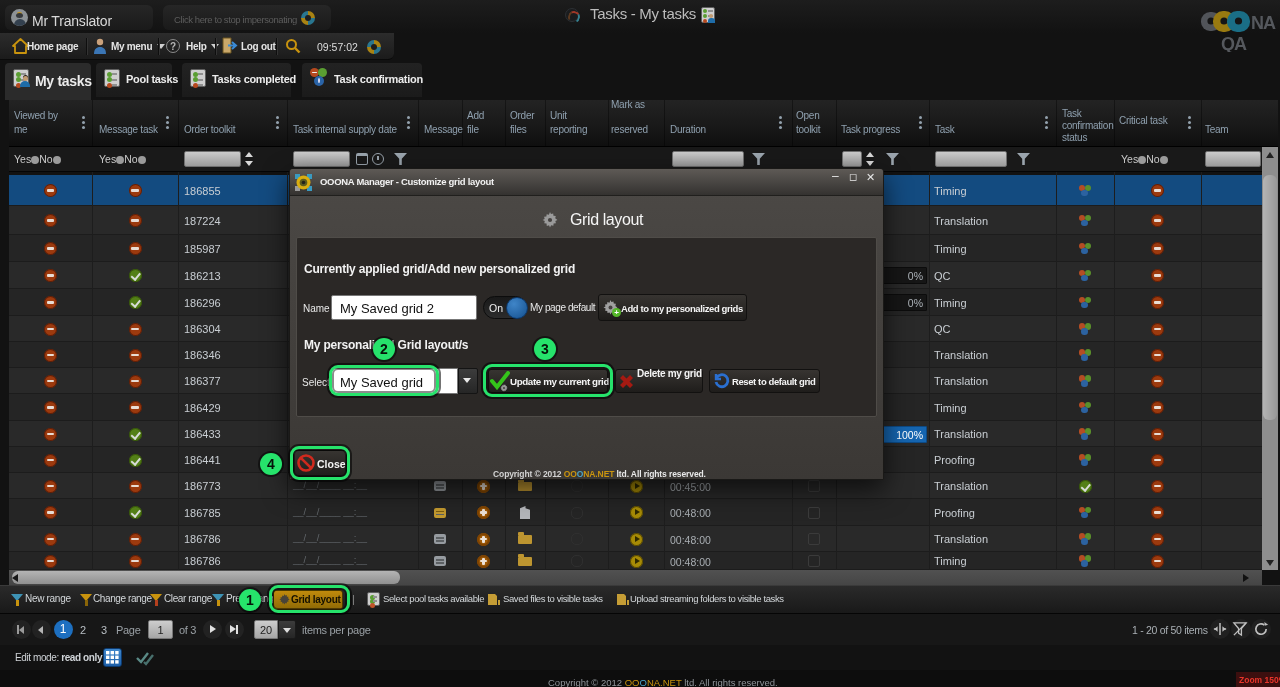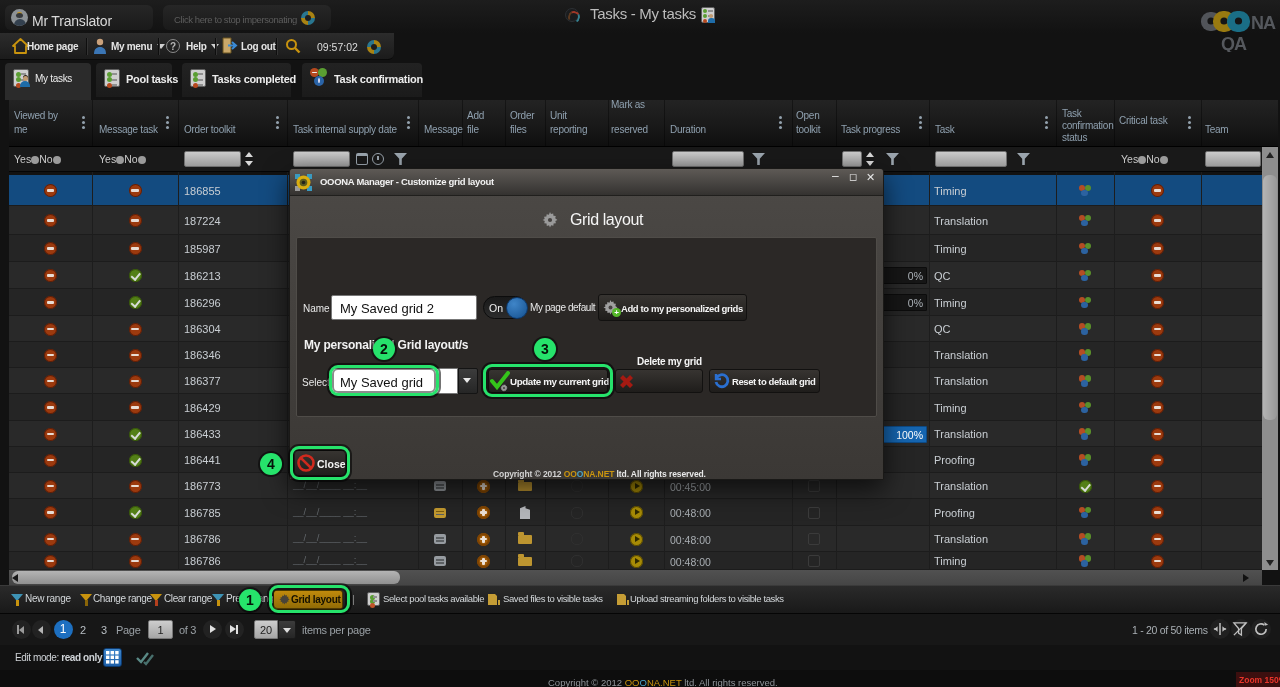--- a/index.html
+++ b/index.html
@@ -162,21 +162,21 @@
 <div class="tab active" style="left:5px;width:86px"></div>
 <div class="clip" style="left:13px;top:69px">
       <i style="left:1.5px;top:1.5px;background:#5a9e32"></i>
       <i style="left:1.5px;top:7px;background:#5a9e32"></i>
       <i style="left:1.5px;top:12.5px;background:#b5491f"></i>
       <b style="top:3px"></b>
       <b style="top:8.5px"></b>
       <b style="top:14px"></b>
     </div>
 <div class="person" style="left:20px;top:76px"></div>
-<div class="abs lbl" style="left:35px;top:73px;color:#ececec;font-size:10px;font-weight:normal;letter-spacing:-0.3px;white-space:nowrap">My tasks</div>
+<div class="abs lbl" style="left:35px;top:73px;color:#ececec;font-size:14px;font-weight:bold;letter-spacing:-0.3px;white-space:nowrap">My tasks</div>
 <div class="tab" style="left:96px;width:76px"></div>
 <div class="clip" style="left:104px;top:69px">
       <i style="left:1.5px;top:1.5px;background:#5a9e32"></i>
       <i style="left:1.5px;top:7px;background:#5a9e32"></i>
       <i style="left:1.5px;top:12.5px;background:#b5491f"></i>
       <b style="top:3px"></b>
       <b style="top:8.5px"></b>
       <b style="top:14px"></b>
     </div>
 <div class="abs lbl" style="left:126px;top:73px;color:#ececec;font-size:11px;font-weight:bold;letter-spacing:-0.3px;white-space:nowrap">Pool tasks</div>
@@ -688,20 +688,21 @@
 <div class="winbtn" style="left:832px;top:169px">–</div>
 <div class="winbtn" style="left:849px;top:171px;font-size:10px">◻</div>
 <div class="winbtn" style="left:866px;top:171px;font-size:11px">✕</div>
 <svg style="position:absolute;left:542px;top:212px" width="16" height="16" viewBox="0 0 20 20">
       <path fill="#9a9a9a" d="M10 0l1.2 2.6 2.8-.7.3 2.9 2.9.3-.7 2.8L19.3 10l-2.6 1.2.7 2.8-2.9.3-.3 2.9-2.8-.7L10 19.3l-1.2-2.6-2.8.7-.3-2.9-2.9-.3.7-2.8L.7 10l2.6-1.2-.7-2.8 2.9-.3.3-2.9 2.8.7z"></path>
       <circle cx="10" cy="10" r="4.6" fill="#9a9a9a"></circle>
       <circle cx="10" cy="10" r="2.6" fill="#454240"></circle>
     </svg>
 <div class="abs" style="left:570px;top:211px;color:#f5f5f5;font-size:16px;letter-spacing:-0.4px">Grid layout</div>
 <div class="mpanel" style="left:296px;top:237px;width:581px;height:180px"></div>
+<div class="mhead" style="left:304px;top:262px">Currently applied grid/Add new personalized grid</div>
 <div class="mlabel" style="left:303px;top:303px;font-size:10px">Name</div>
 <div class="abs" style="left:331px;top:295px;width:146px;height:25px;background:#fff;border-radius:2px;border:1px solid #777"></div>
 <div class="abs" style="left:340px;top:301px;color:#111;font-size:13px">My Saved grid 2</div>
 <div class="abs" style="left:483px;top:296px;width:44px;height:23px;background:linear-gradient(#191919,#2c2c2c);border-radius:12px;border:1px solid #0c0c0c"></div>
 <div class="abs" style="left:489px;top:302px;color:#eee;font-size:10.5px">On</div>
 <div class="abs" style="left:506px;top:296.5px;width:22px;height:22px;border-radius:50%;background:radial-gradient(circle at 35% 30%,#3f85c8,#15518f);border:1px solid #0d3a6e"></div>
 <div class="mlabel" style="left:530px;top:302px;font-size:10px;letter-spacing:-0.4px">My page default</div>
 <div class="mbtn" style="left:598px;top:294px;width:149px;height:27px"></div>
 <svg style="position:absolute;left:603px;top:300px" width="15" height="15" viewBox="0 0 20 20">
       <path fill="#a0a0a0" d="M10 0l1.2 2.6 2.8-.7.3 2.9 2.9.3-.7 2.8L19.3 10l-2.6 1.2.7 2.8-2.9.3-.3 2.9-2.8-.7L10 19.3l-1.2-2.6-2.8.7-.3-2.9-2.9-.3.7-2.8L.7 10l2.6-1.2-.7-2.8 2.9-.3.3-2.9 2.8.7z"></path>
@@ -723,21 +724,21 @@
 <svg style="position:absolute;left:500px;top:384px" width="8" height="8" viewBox="0 0 20 20">
       <path fill="#9a9a9a" d="M10 0l1.2 2.6 2.8-.7.3 2.9 2.9.3-.7 2.8L19.3 10l-2.6 1.2.7 2.8-2.9.3-.3 2.9-2.8-.7L10 19.3l-1.2-2.6-2.8.7-.3-2.9-2.9-.3.7-2.8L.7 10l2.6-1.2-.7-2.8 2.9-.3.3-2.9 2.8.7z"></path>
       <circle cx="10" cy="10" r="4.6" fill="#9a9a9a"></circle>
       <circle cx="10" cy="10" r="2.6" fill="#454240"></circle>
     </svg>
 <div class="abs" style="left:510px;top:376px;color:#f4f4f4;font-size:9.8px;letter-spacing:-0.4px;font-weight:bold">Update my current grid</div>
 <div class="mbtn" style="left:615px;top:369px;width:88px;height:24px"></div>
 <svg class="abs" style="left:618px;top:373px" width="17" height="17" viewBox="0 0 17 17">
       <path d="M2 5l3-3 3.5 3.5L12 2l3 3-3.5 3.5L15 12l-3 3-3.5-3.5L5 15l-3-3 3.5-3.5z" fill="#a51a12"></path>
     </svg>
-<div class="abs" style="left:637px;top:356px;color:#f4f4f4;font-size:10px;letter-spacing:-0.3px;font-weight:bold">Delete my grid</div>
+<div class="abs" style="left:637px;top:368px;color:#f4f4f4;font-size:10px;letter-spacing:-0.3px;font-weight:bold">Delete my grid</div>
 <div class="mbtn" style="left:709px;top:369px;width:111px;height:24px"></div>
 <svg class="abs" style="left:712px;top:371px" width="18" height="18" viewBox="0 0 18 18">
       <path d="M4 3v5h5" fill="none" stroke="#2a6fd0" stroke-width="2.4"></path>
       <path d="M4.5 7a6 6 0 1 1-.5 4" fill="none" stroke="#2a6fd0" stroke-width="2.8"></path>
     </svg>
 <div class="abs" style="left:732px;top:376px;color:#f4f4f4;font-size:9.5px;letter-spacing:-0.4px;font-weight:bold">Reset to default grid</div>
 <div class="mbtn" style="left:293px;top:450px;width:54px;height:27px"></div>
 <svg class="abs" style="left:297px;top:454px" width="18" height="18" viewBox="0 0 18 18">
       <circle cx="9" cy="9" r="7.5" fill="none" stroke="#d02a1e" stroke-width="2.6"></circle>
       <path d="M3.8 3.8L14.2 14.2" stroke="#d02a1e" stroke-width="2.6"></path>

